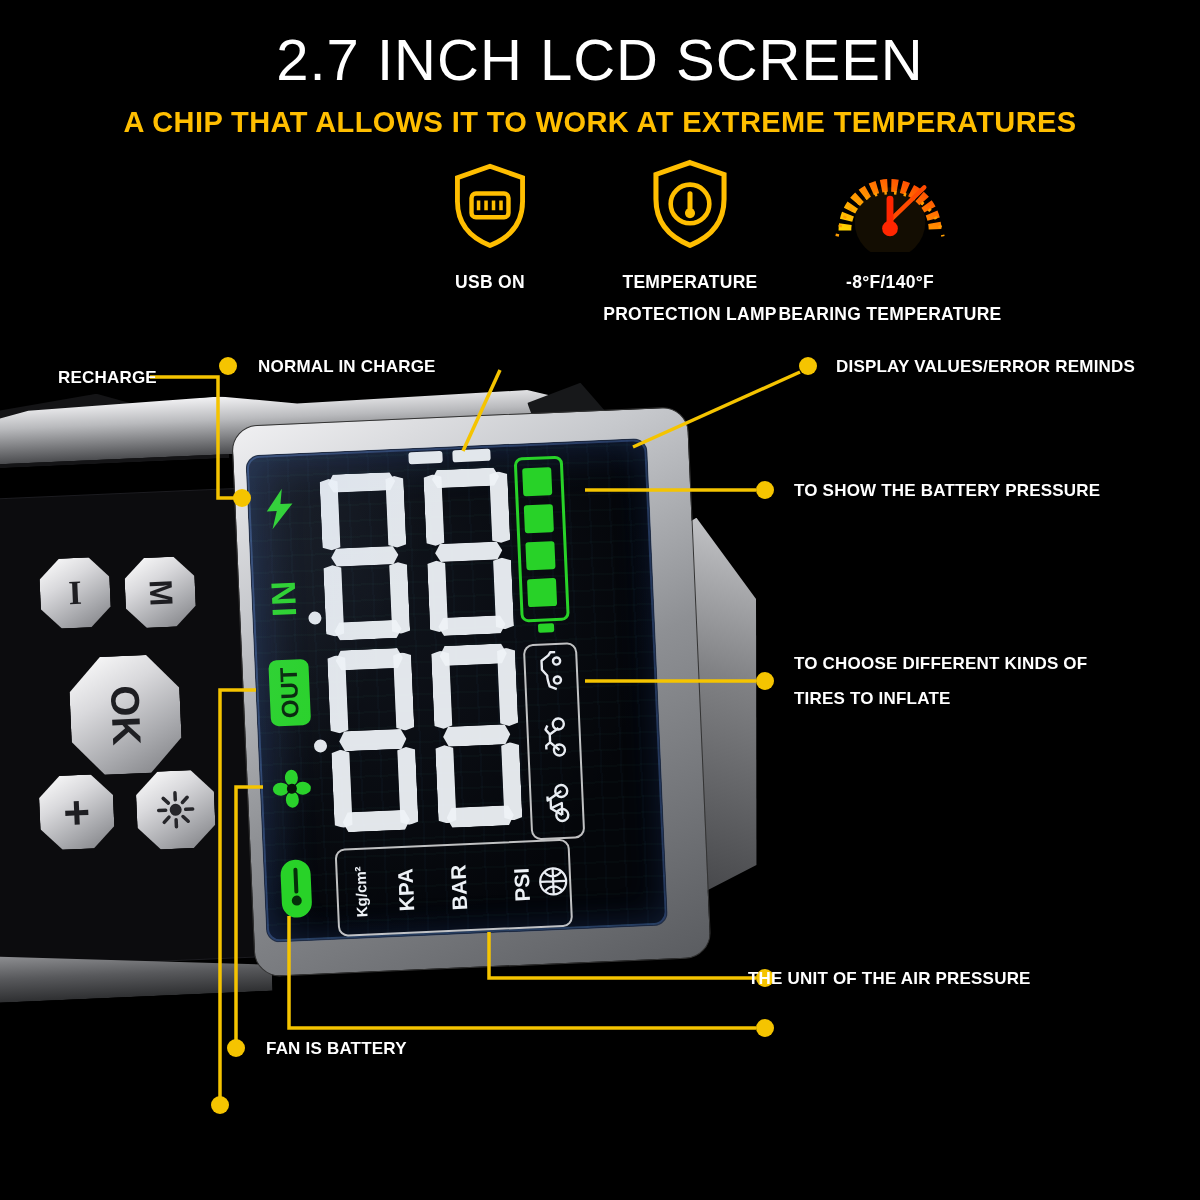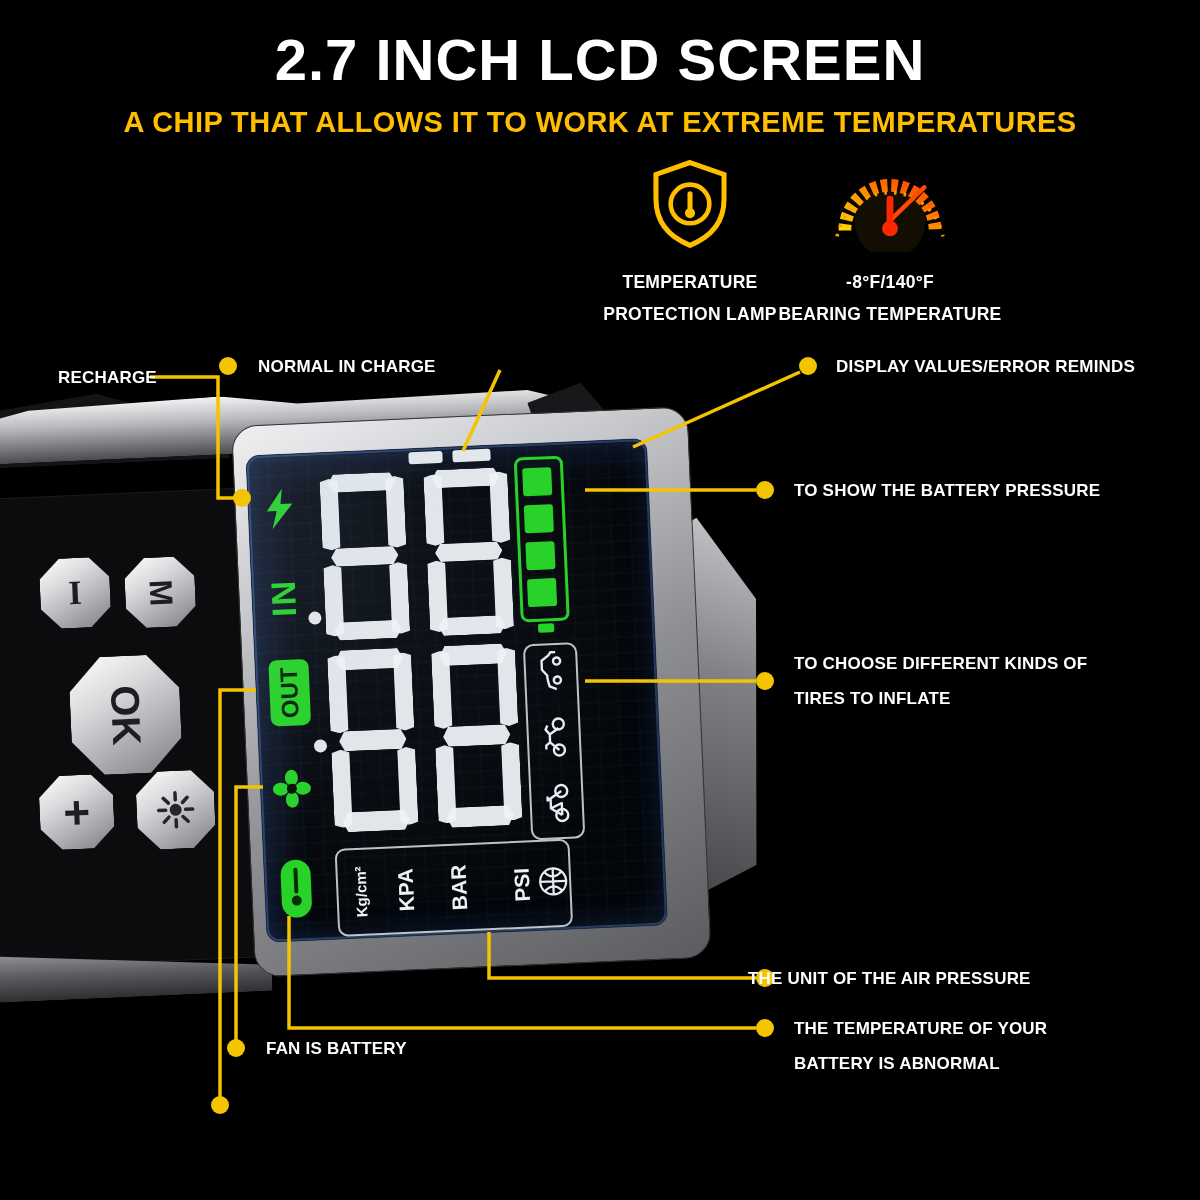--- a/index.html
+++ b/index.html
@@ -8,21 +8,21 @@
     --indicator-green:#28D228;
     --digit-white:#EEF2F7;
   }
   *{margin:0;padding:0;box-sizing:border-box}
   html,body{background:#000}
   .canvas{position:relative;width:1200px;height:1200px;background:#000;overflow:hidden;
           font-family:"Liberation Sans",sans-serif;color:#fff}
 
   
   .title{position:absolute;top:26px;left:0;width:100%;text-align:center;
-         font-size:58px;font-weight:700;letter-spacing:1px;color:#fff}
+         font-size:58px;font-weight:400;letter-spacing:1px;color:#fff}
   .subtitle{position:absolute;top:106px;left:0;width:100%;text-align:center;
             font-size:29px;font-weight:800;letter-spacing:.4px;color:var(--headline-yellow)}
 
   
   .feature{position:absolute;top:148px;width:230px;text-align:center}
   .feature .ic{height:104px;display:flex;align-items:flex-end;justify-content:center;margin-bottom:14px}
   .f-line{font-size:17.5px;font-weight:700;line-height:32px;letter-spacing:.3px;white-space:nowrap}
 
   
   .callout{position:absolute;z-index:10;font-size:17px;font-weight:700;letter-spacing:.2px;
@@ -110,20 +110,31 @@
 </style>
 </head>
 <body>
 
 <div class="canvas">
 
   <div class="title">2.7 INCH LCD SCREEN</div>
   <div class="subtitle">A CHIP THAT ALLOWS IT TO WORK AT EXTREME TEMPERATURES</div>
 
 
+  <div class="feature" style="left:375px">
+    <div class="ic">
+      <svg width="88" height="94" viewBox="0 0 100 100">
+        <path d="M50 6 L87 19 V46 C87 73 70 88 50 96 C30 88 13 73 13 46 V19 Z" fill="none" stroke-width="5.5" style="stroke:var(--headline-yellow)"></path>
+        <rect x="29" y="37" width="42" height="27" rx="5" fill="none" stroke-width="5" style="stroke:var(--headline-yellow)"></rect>
+        <path d="M37 45 V56 M45.5 45 V56 M54 45 V56 M62.5 45 V56" fill="none" stroke-width="4" style="stroke:var(--headline-yellow)"></path>
+      </svg>
+    </div>
+    <div class="f-line">USB ON</div>
+    <div class="f-line"></div>
+  </div>
 
   <div class="feature" style="left:575px">
     <div class="ic">
       <svg width="92" height="98" viewBox="0 0 100 100">
         <path d="M50 6 L87 19 V46 C87 73 70 88 50 96 C30 88 13 73 13 46 V19 Z" fill="none" stroke-width="5.5" style="stroke:var(--headline-yellow)"></path>
         <circle cx="50" cy="51" r="21" fill="none" stroke-width="5" style="stroke:var(--headline-yellow)"></circle>
         <path d="M50 40 V55" fill="none" stroke-width="5.5" stroke-linecap="round" style="stroke:var(--headline-yellow)"></path>
         <circle cx="50" cy="61" r="5.5" style="fill:var(--headline-yellow)"></circle>
       </svg>
     </div>
@@ -329,19 +340,15 @@
 
   <div class="callout" style="left:58px;top:360px">RECHARGE</div>
   <div class="callout" style="left:258px;top:349px">NORMAL IN CHARGE</div>
   <div class="callout" style="left:836px;top:349px">DISPLAY VALUES/ERROR REMINDS</div>
   <div class="callout" style="left:794px;top:473px">TO SHOW THE BATTERY PRESSURE</div>
   <div class="callout" style="left:794px;top:646px">
     <div>TO CHOOSE DIFFERENT KINDS OF</div>
     <div>TIRES TO INFLATE</div>
   </div>
   <div class="callout" style="left:748px;top:961px">THE UNIT OF THE AIR PRESSURE</div>
-  <div class="callout" style="left:794px;top:1011px">
-    <div>THE TEMPERATURE OF YOUR</div>
-    <div>BATTERY IS ABNORMAL</div>
-  </div>
   <div class="callout" style="left:266px;top:1031px">FAN IS BATTERY</div>
 
 </div>
 
 </body></html>

